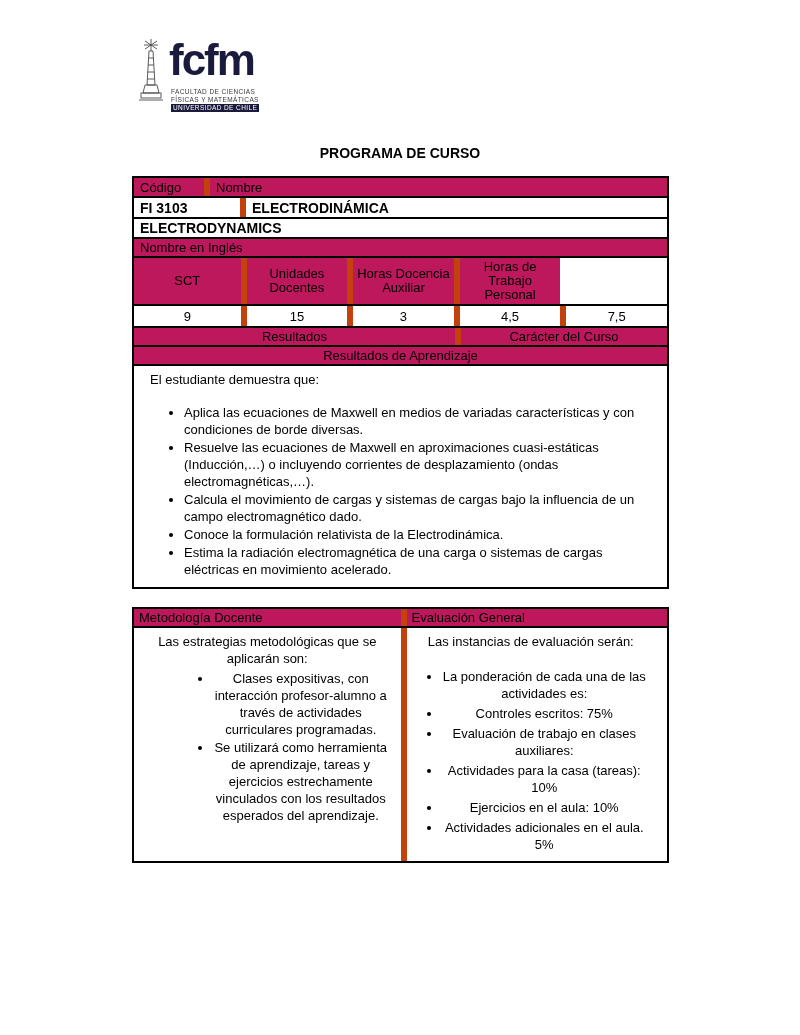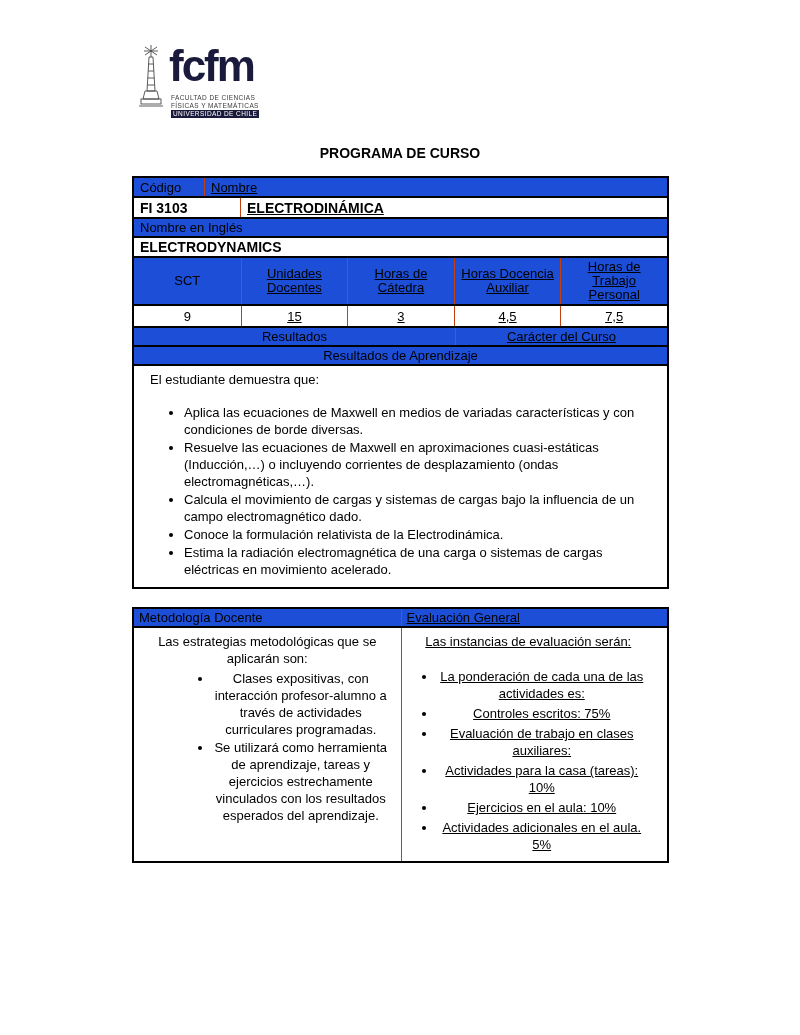--- a/index.html
+++ b/index.html
@@ -6,21 +6,21 @@
   html, body { background: #ffffff; }
   body {
     width: 800px; height: 1035px;
     position: relative;
     font-family: "Liberation Sans", "DejaVu Sans", sans-serif;
     font-size: 13px;
     color: #000;
   }
 
   
-  .logo { position: absolute; top: 42px; left: 136px; display: flex; align-items: flex-start; justify-content: flex-end; }
+  .logo { position: absolute; top: 36px; left: 136px; display: flex; align-items: flex-start; justify-content: flex-end; }
   .tower { margin-top: 2px; margin-right: 3px; }
   .logo-right { display: flex; flex-direction: column; }
   .logo-acronym {
     font-size: 44px; font-weight: bold; letter-spacing: -2px;
     color: #1a1a3c; line-height: 48px; height: 52px;
   }
   .logo-lines { font-size: 6.5px; line-height: 7.5px; letter-spacing: 0.4px; color: #3a3a3a; margin-left: 2px; }
   .logo-badge { display: inline-block; background: #1a1a3c; color: #fff; padding: 0 2px; margin-top: 1px; }
 
   
@@ -30,23 +30,23 @@
   }
 
   
   .tbl { position: absolute; left: 132px; width: 537px; border: 2px solid #000; background: #fff; }
   .tbl1 { top: 176px; }
   .tbl2 { top: 607px; text-align: center; }
 
   .row { display: flex; align-items: stretch; }
   .row + .row { border-top: 2px solid #000; }
   .cell { flex: 1 1 auto; display: flex; align-items: center; padding: 1px 6px; min-width: 0; }
-  .cell + .cell { border-left: 1px solid #c2410c; text-decoration: underline; }
-
-  .gray { background: #1d4ed8; }
+  .cell + .cell { border-left: 6px solid #c2410c; }
+
+  .gray { background: #be185d; }
   .bold { font-weight: bold; font-size: 14px; }
   .c { justify-content: center; text-align: center; }
   .top { align-items: flex-start; padding-top: 3px; }
 
   .h17 { min-height: 17px; }
   .h18 { min-height: 18px; }
   .h20 { min-height: 20px; }
   .h21 { min-height: 21px; gap: 36px; }
   .h22 { min-height: 22px; }
   .h36 { min-height: 36px; }
@@ -112,32 +112,31 @@
   <div class="row h18">
     <div class="cell gray w70">Código</div>
     <div class="cell gray grow">Nombre</div>
   </div>
 
   <div class="row h21">
     <div class="cell bold w70">FI 3103</div>
     <div class="cell bold grow">ELECTRODINÁMICA</div>
   </div>
 
-  <div class="row h17">
-    <div class="cell gray grow">Nombre en Inglés</div>
-  </div>
-
   <div class="row h20">
     <div class="cell bold grow">ELECTRODYNAMICS</div>
+  </div>
+
+  <div class="row h17">
+    <div class="cell gray grow">Nombre en Inglés</div>
   </div>
 
   <div class="row h46">
     <div class="cell gray w20p c hours-head">SCT</div>
     <div class="cell gray w20p c hours-head">Unidades Docentes</div>
-    <div class="cell gray w20p c hours-head">Horas de Cátedra</div>
     <div class="cell gray w20p c hours-head">Horas Docencia Auxiliar</div>
     <div class="cell gray w20p c hours-head">Horas de Trabajo Personal</div>
   </div>
 
   <div class="row h22">
     <div class="cell w20p c">9</div>
     <div class="cell w20p c">15</div>
     <div class="cell w20p c">3</div>
     <div class="cell w20p c">4,5</div>
     <div class="cell w20p c">7,5</div>

